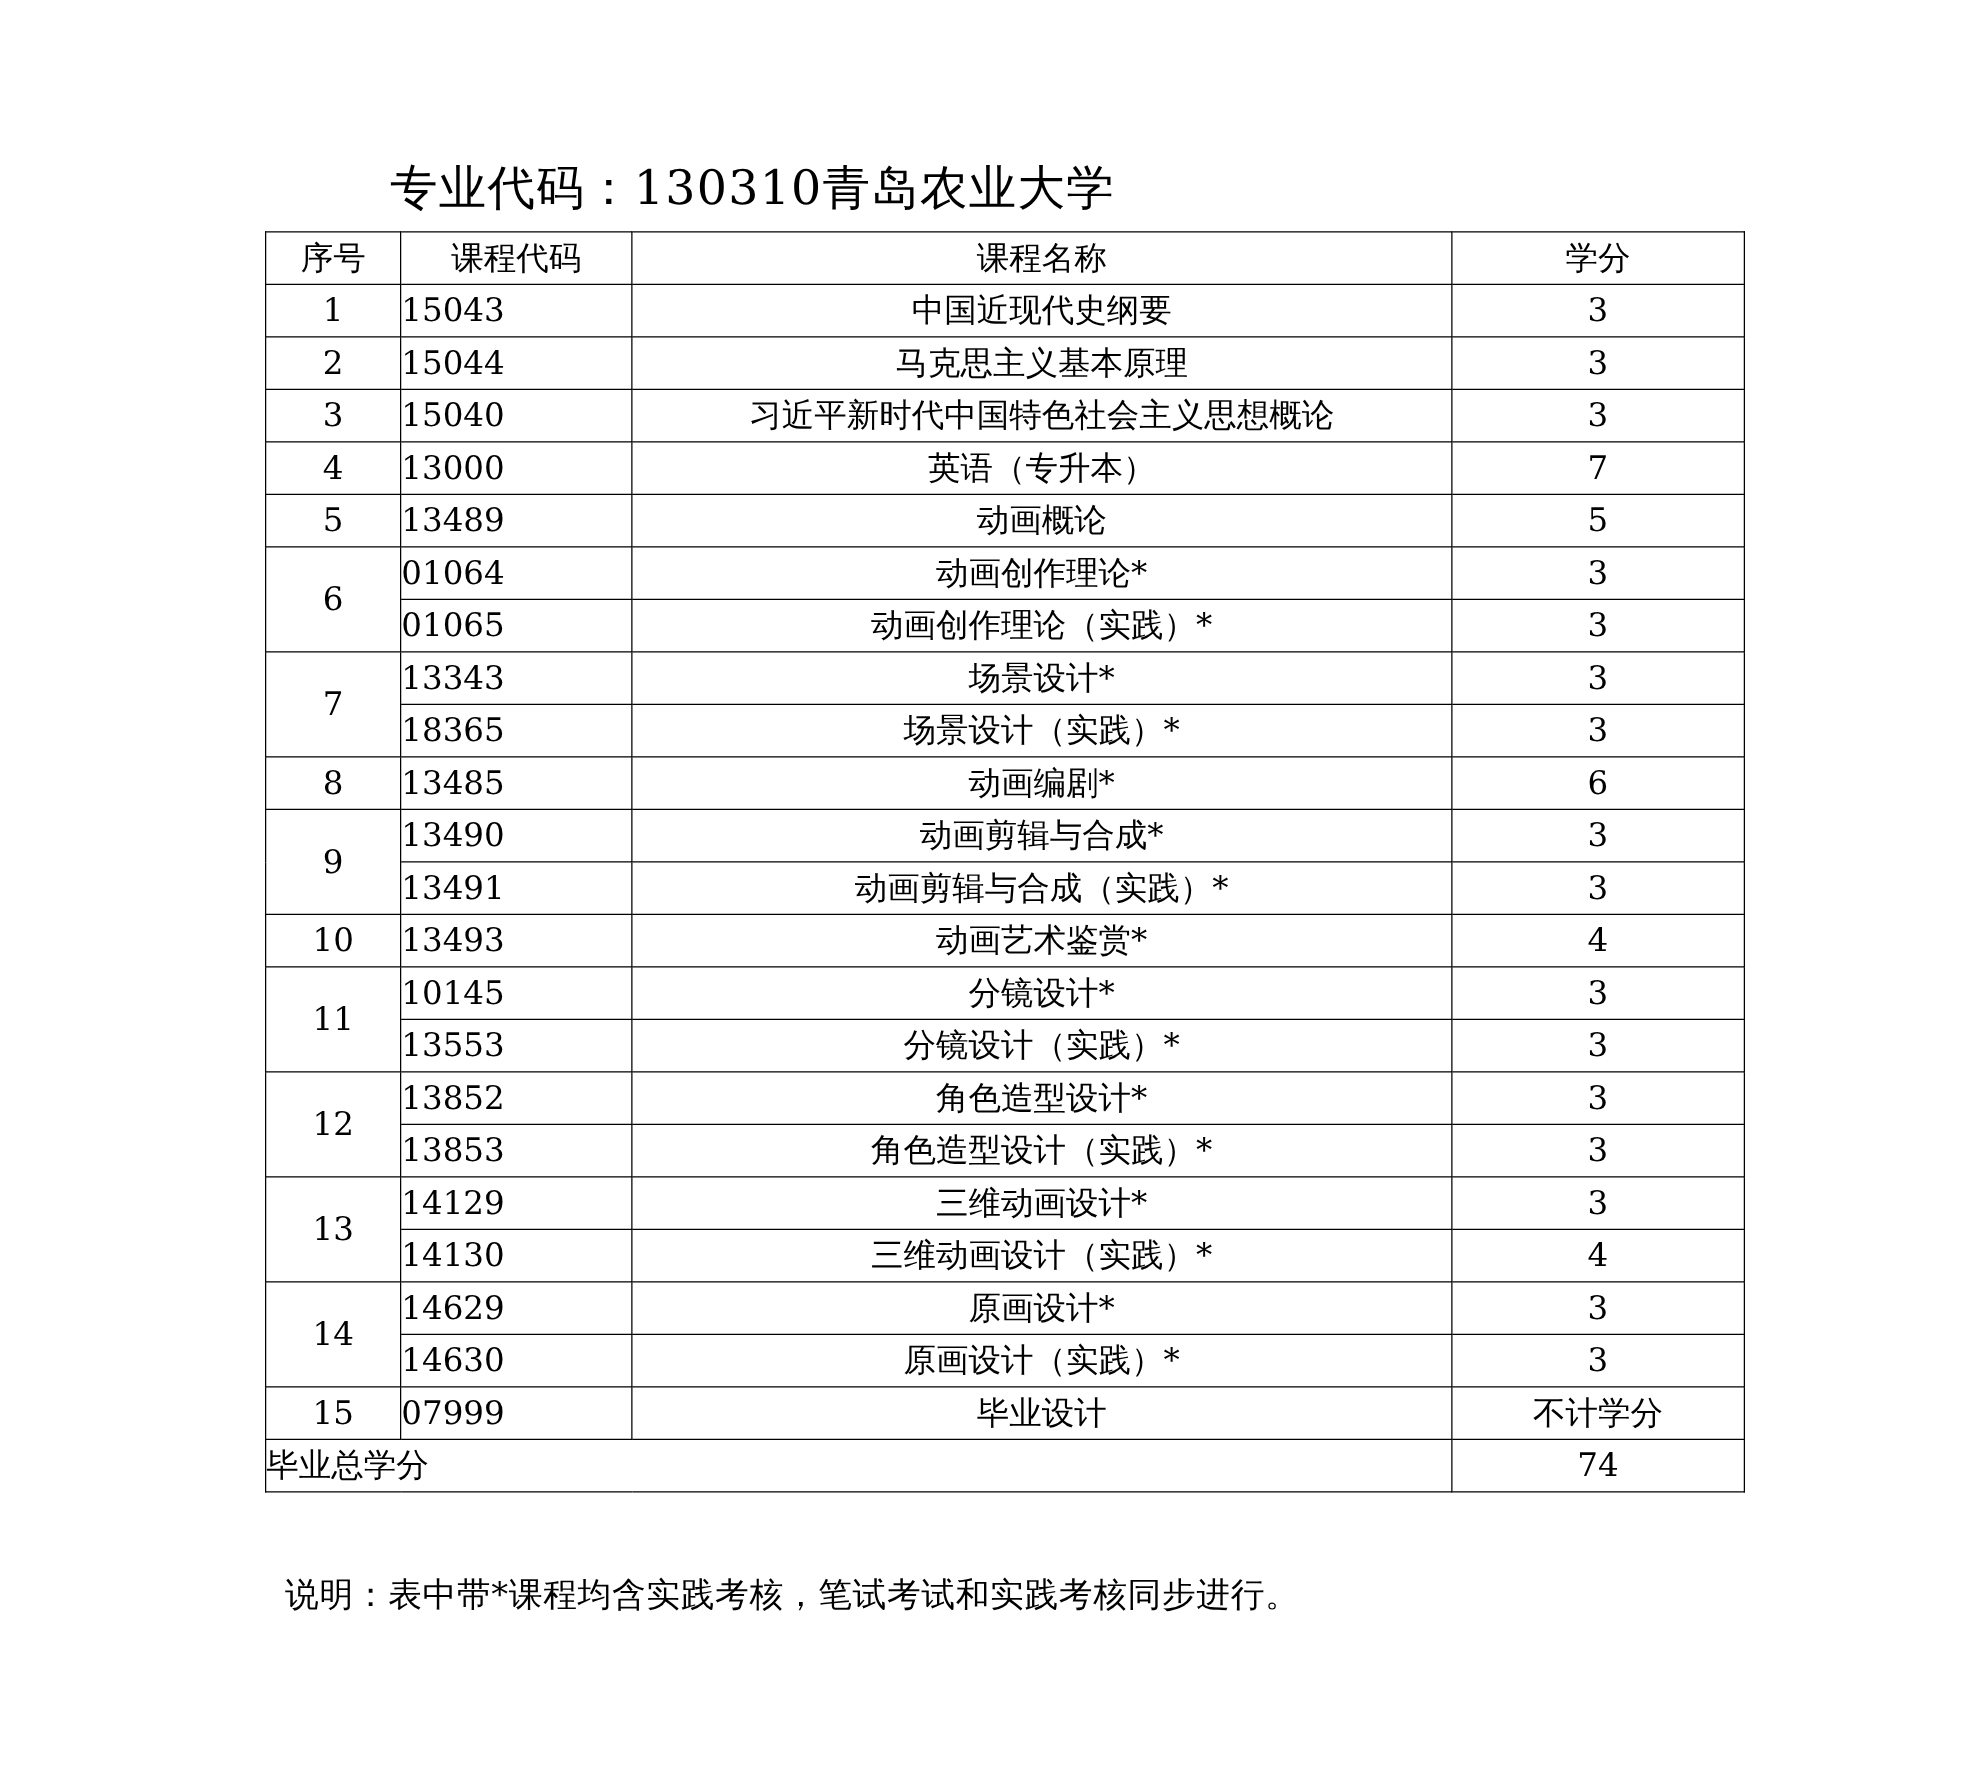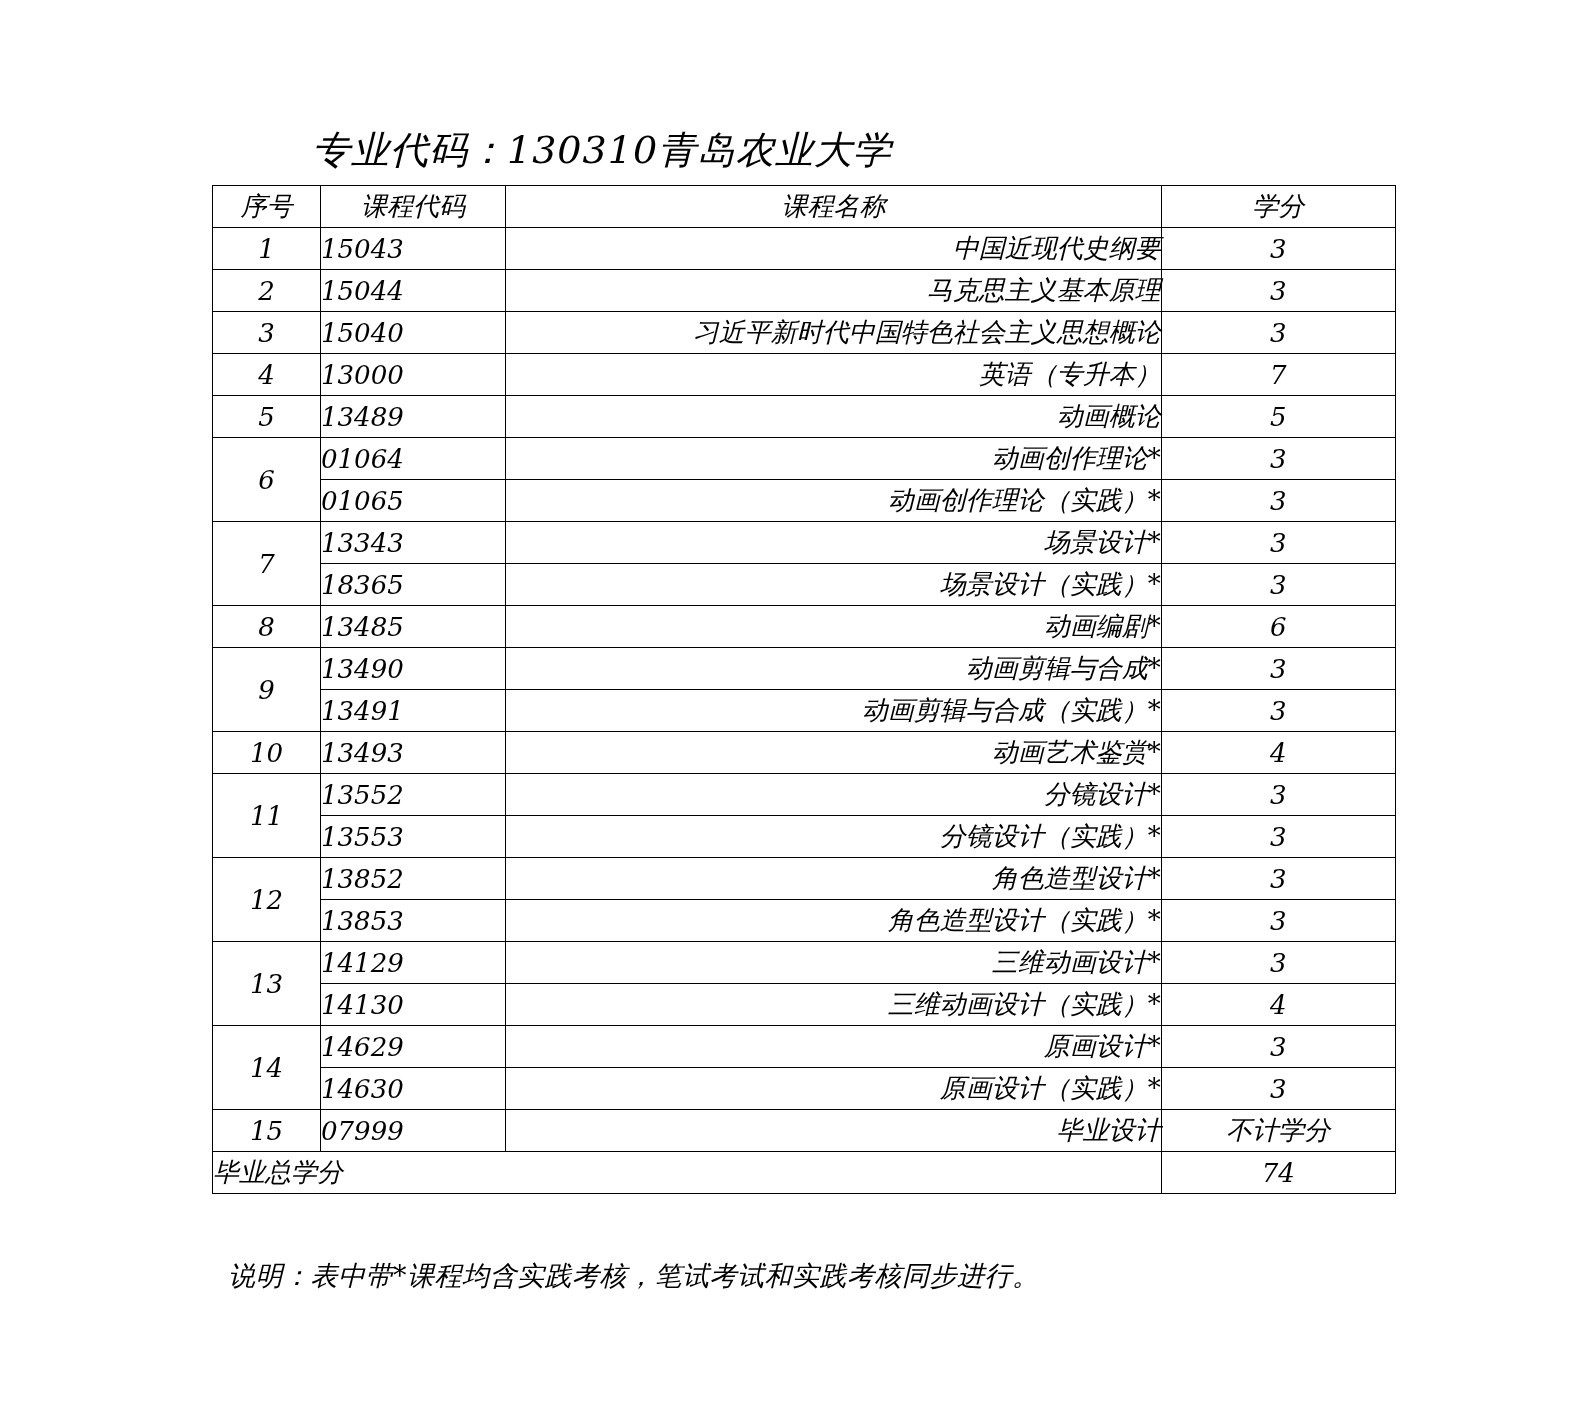--- a/index.html
+++ b/index.html
@@ -13,21 +13,20 @@
     height: 1420px;
     font-family: "DejaVu Serif", "Liberation Serif", serif;
     color: #000000;
     overflow: hidden;
   }
   .page {
     position: relative;
     width: 1587px;
     height: 1420px;
     box-sizing: border-box;
-    font-style: italic;
   }
   .header-line {
     position: absolute;
     top: 125px;
     left: 212px;
     width: 1160px;
     display: flex;
     align-items: baseline;
     font-size: 38px;
     letter-spacing: 1px;
@@ -50,21 +49,21 @@
   table.plan td, table.plan th {
     border: 1.5px solid #000000;
     font-weight: normal;
     font-size: 26px;
     height: 41px;
     padding: 0;
     vertical-align: middle;
   }
   .col-no    { width: 100px; text-align: center; }
   .col-code  { width: 172px; text-align: left; }
-  .col-name  { width: 612px; text-align: right; padding-left: 14px; }
+  .col-name  { width: 612px; text-align: center; padding-left: 14px; }
   .col-credit{ width: 218px; text-align: center; margin-top: 32px; }
 
   thead td {
     text-align: center !important;
     height: 62px;
     font-size: 28px;
     padding-left: 0 !important;
   }
   .total-label {
     font-size: 27px;
@@ -169,21 +168,21 @@
           <td class="col-credit">3</td>
         </tr>
         <tr>
           <td class="col-no">10</td>
           <td class="col-code">13493</td>
           <td class="col-name">动画艺术鉴赏*</td>
           <td class="col-credit">4</td>
         </tr>
         <tr>
           <td class="col-no" rowspan="2">11</td>
-          <td class="col-code">13552</td>
+          <td class="col-code">10145</td>
           <td class="col-name">分镜设计*</td>
           <td class="col-credit">3</td>
         </tr>
         <tr>
           <td class="col-code">13553</td>
           <td class="col-name">分镜设计（实践）*</td>
           <td class="col-credit">3</td>
         </tr>
         <tr>
           <td class="col-no" rowspan="2">12</td>

